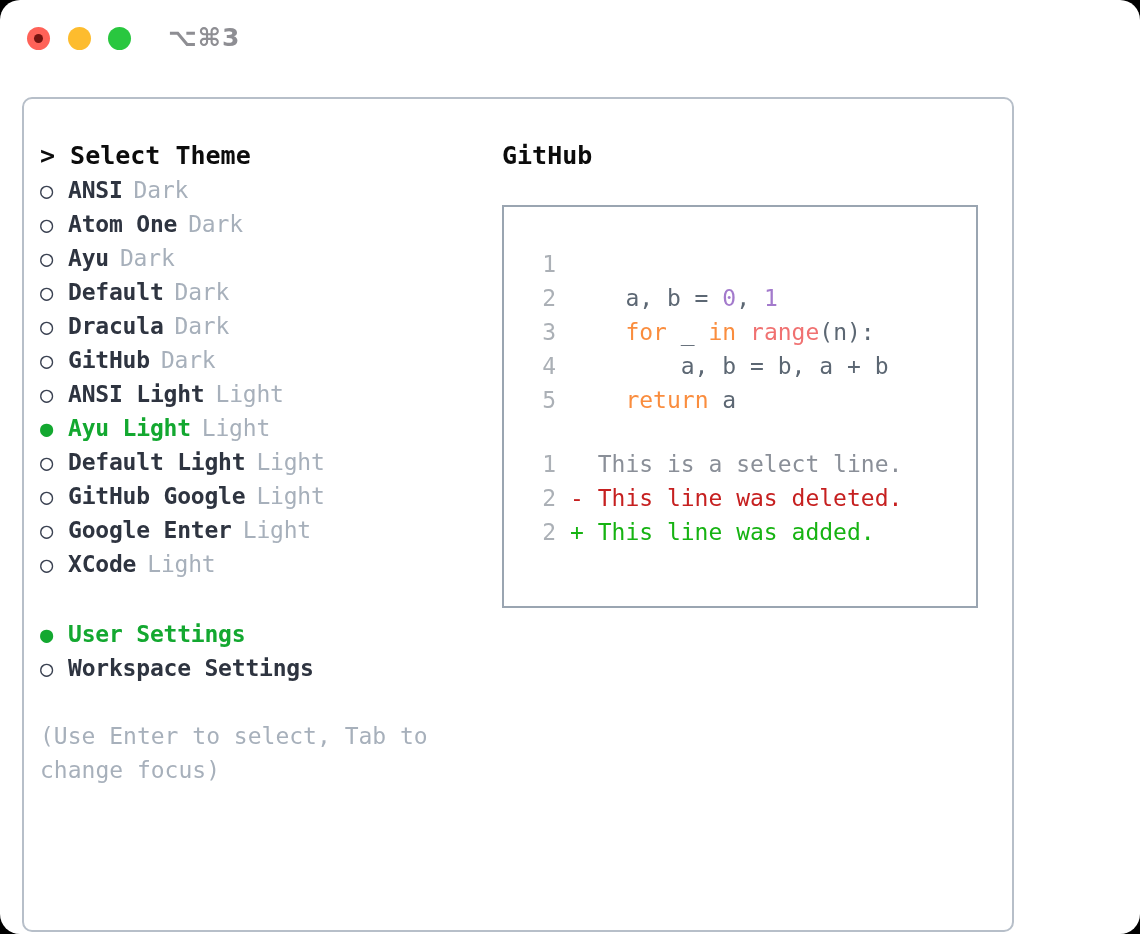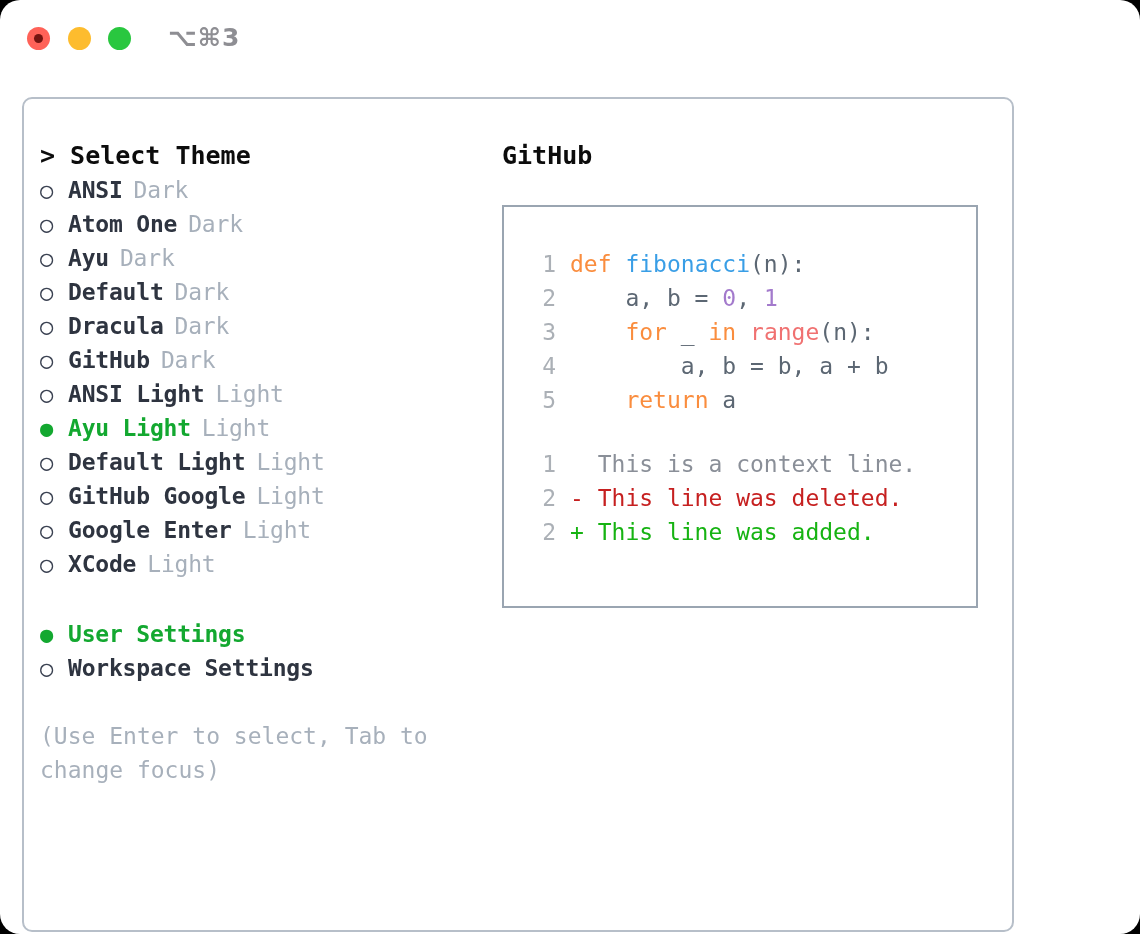--- a/index.html
+++ b/index.html
@@ -233,29 +233,29 @@
       </div>
 
       <div class="hint">(Use Enter to select, Tab to change focus)</div>
 
     </div>
 
     <div class="col-right">
       <div class="preview-title">GitHub</div>
       <div class="preview-box">
         <div class="code-block">
-            <div class="code-line"><span class="lineno">1</span><span><span class="tok-kw">def </span><span class="tok-fn">fibonacci</span><span class="tok-pl">(n):</span></span></div>
+            <div class="code-line"><span class="lineno">1</span></div>
             <div class="code-line"><span class="lineno">2</span><span><span class="tok-pl">    a, b = </span><span class="tok-num">0</span><span class="tok-pl">, </span><span class="tok-num">1</span></span></div>
             <div class="code-line"><span class="lineno">3</span><span><span class="tok-pl">    </span><span class="tok-kw">for</span><span class="tok-pl"> _ </span><span class="tok-kw">in</span><span class="tok-pl"> </span><span class="tok-bi">range</span><span class="tok-pl">(n):</span></span></div>
             <div class="code-line"><span class="lineno">4</span><span><span class="tok-pl">        a, b = b, a + b</span></span></div>
             <div class="code-line"><span class="lineno">5</span><span><span class="tok-pl">    </span><span class="tok-kw">return</span><span class="tok-pl"> a</span></span></div>
           </div>
         <div class="code-gap"></div>
         <div class="diff-block">
-            <div class="code-line"><span class="lineno">1</span><span class="tok-ctx">  This is a context line.</span></div>
+            <div class="code-line"><span class="lineno">1</span><span class="tok-ctx">  This is a select line.</span></div>
             <div class="code-line"><span class="lineno">2</span><span class="tok-del">- This line was deleted.</span></div>
             <div class="code-line"><span class="lineno">2</span><span class="tok-add">+ This line was added.</span></div>
           </div>
       </div>
     </div>
 
   </div>
 </div>
 
 </body></html>

